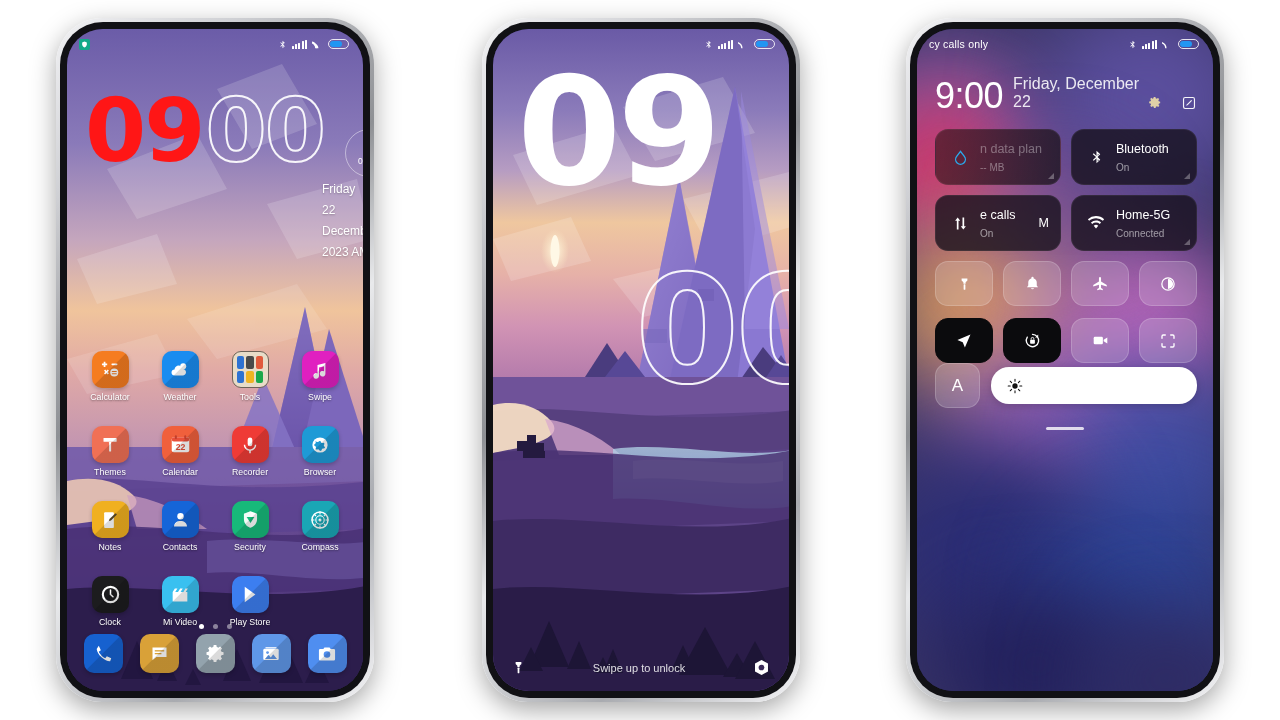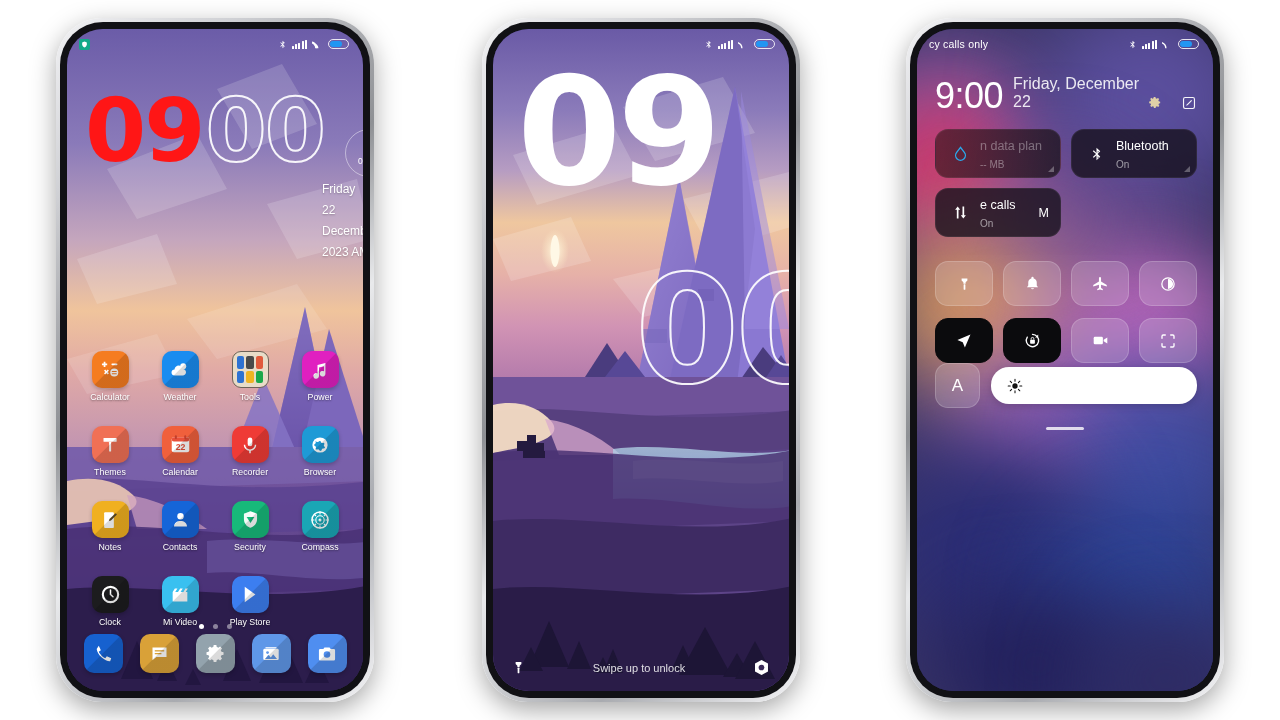--- a/index.html
+++ b/index.html
@@ -167,21 +167,21 @@
   .cc-blob { position:absolute; border-radius:50%; filter: blur(42px); }
 
   .cc-head { position:absolute; left:18px; right:16px; top:46px; display:flex; align-items:flex-end; }
   .cc-time { font-size:36px; color:#fff; font-weight:400; line-height:1; letter-spacing:-.5px; }
   .cc-day { font-size:16px; color:rgba(255,255,255,.88); margin-left:10px; margin-bottom:3px; }
   .cc-actions { margin-left:auto; display:flex; gap:18px; align-items:center; margin-bottom:3px; }
   .cc-actions .ic { color:#fff; font-size:16px; line-height:1; opacity:.95; }
 
   .cc-tiles { position:absolute; left:18px; right:16px; top:100px; display:grid; grid-template-columns:1fr 1fr; gap:10px; }
   .tile {
-    height:49px; border-radius:13px; background:rgba(20,16,26,.78);
+    height:56px; border-radius:13px; background:rgba(20,16,26,.78);
     display:flex; align-items:center; padding:0 11px; position:relative;
     border:1px solid rgba(255,255,255,.06);
   }
   .tile.dim { background: linear-gradient(100deg, rgba(70,26,36,.72), rgba(30,22,34,.82)); }
   .tile-ic { width:26px; flex:0 0 26px; display:flex; align-items:center; justify-content:center; color:#fff; font-size:17px; }
   .tile-txt { margin-left:7px; flex:1; min-width:0; }
   .tile-title { font-size:12.5px; color:#fff; white-space:nowrap; overflow:hidden; }
   .tile-sub { font-size:10px; color:rgba(255,255,255,.55); margin-top:2px; }
   .tile.dim .tile-title { color: rgba(255,255,255,.35); }
   .tile.dim .tile-sub { color: rgba(255,255,255,.38); }
@@ -373,21 +373,21 @@
             </div>
             <span class="app-lbl">Tools</span>
           </div>
 
           <div class="app">
             <div class="app-ic" style="background:#e020c0">
               <svg class="i" width="20" height="20" viewBox="0 0 24 24" fill="#fff">
                   <path d="M18.5 3.5 9 6v10.1A3.4 3.4 0 1 0 10.8 19V9.1l6.1-1.6v6.1a3.4 3.4 0 1 0 1.6 2.9z"></path>
                 </svg>
             </div>
-            <span class="app-lbl">Power</span>
+            <span class="app-lbl">Swipe</span>
           </div>
 
           <div class="app">
             <div class="app-ic" style="background:#f07055">
               <svg class="i" width="21" height="21" viewBox="0 0 24 24" fill="#fff">
                   <rect x="4" y="4.5" width="15" height="4.4" rx=".7"></rect>
                   <rect x="10.4" y="8.9" width="2.3" height="11" rx=".6"></rect>
                 </svg>
             </div>
             <span class="app-lbl">Themes</span>
@@ -774,20 +774,34 @@
                   <path d="M16 20.6 19.6 16h-2.4V3.4h-2.4V16h-2.4z"></path>
                 </svg>
             </span>
             <span class="tile-txt">
               <span class="tile-title">e calls</span>
               <span class="tile-sub">On</span>
             </span>
             <span class="tile-right">M</span>
           </div>
 
+          <div class="tile">
+            <span class="tile-ic">
+              <svg class="i" width="18" height="18" viewBox="0 0 24 24" fill="#fff">
+                  <path d="M12 19.4 15 15.6a4.7 4.7 0 0 0-6 0z"></path>
+                  <path d="M12 11.4a8.1 8.1 0 0 0-5.1 1.8l-1.6-2A10.7 10.7 0 0 1 12 8.8c2.6 0 5 .9 6.7 2.4l-1.6 2a8.1 8.1 0 0 0-5.1-1.8z"></path>
+                  <path d="M12 5.6c-3.6 0-6.9 1.3-9.2 3.4L1.2 6.9A16 16 0 0 1 12 2.8c4.2 0 8 1.6 10.8 4.1l-1.6 2.1A13.6 13.6 0 0 0 12 5.6z"></path>
+                </svg>
+            </span>
+            <span class="tile-txt">
+              <span class="tile-title">Home-5G</span>
+              <span class="tile-sub">Connected</span>
+            </span>
+            <span class="tile-corner"></span>
+          </div>
         </div>
 
         <div class="cc-toggles">
           <div class="tog">
             <span>
               <svg class="i" width="15" height="18" viewBox="0 0 24 24" fill="#fff">
                   <path d="M7.4 3h9.2v3.2l-2.8 3v2.2h-3.6V9.2L7.4 6.2z"></path>
                   <rect x="10.6" y="12.4" width="2.8" height="8.6" rx=".6"></rect>
                 </svg>
             </span>

